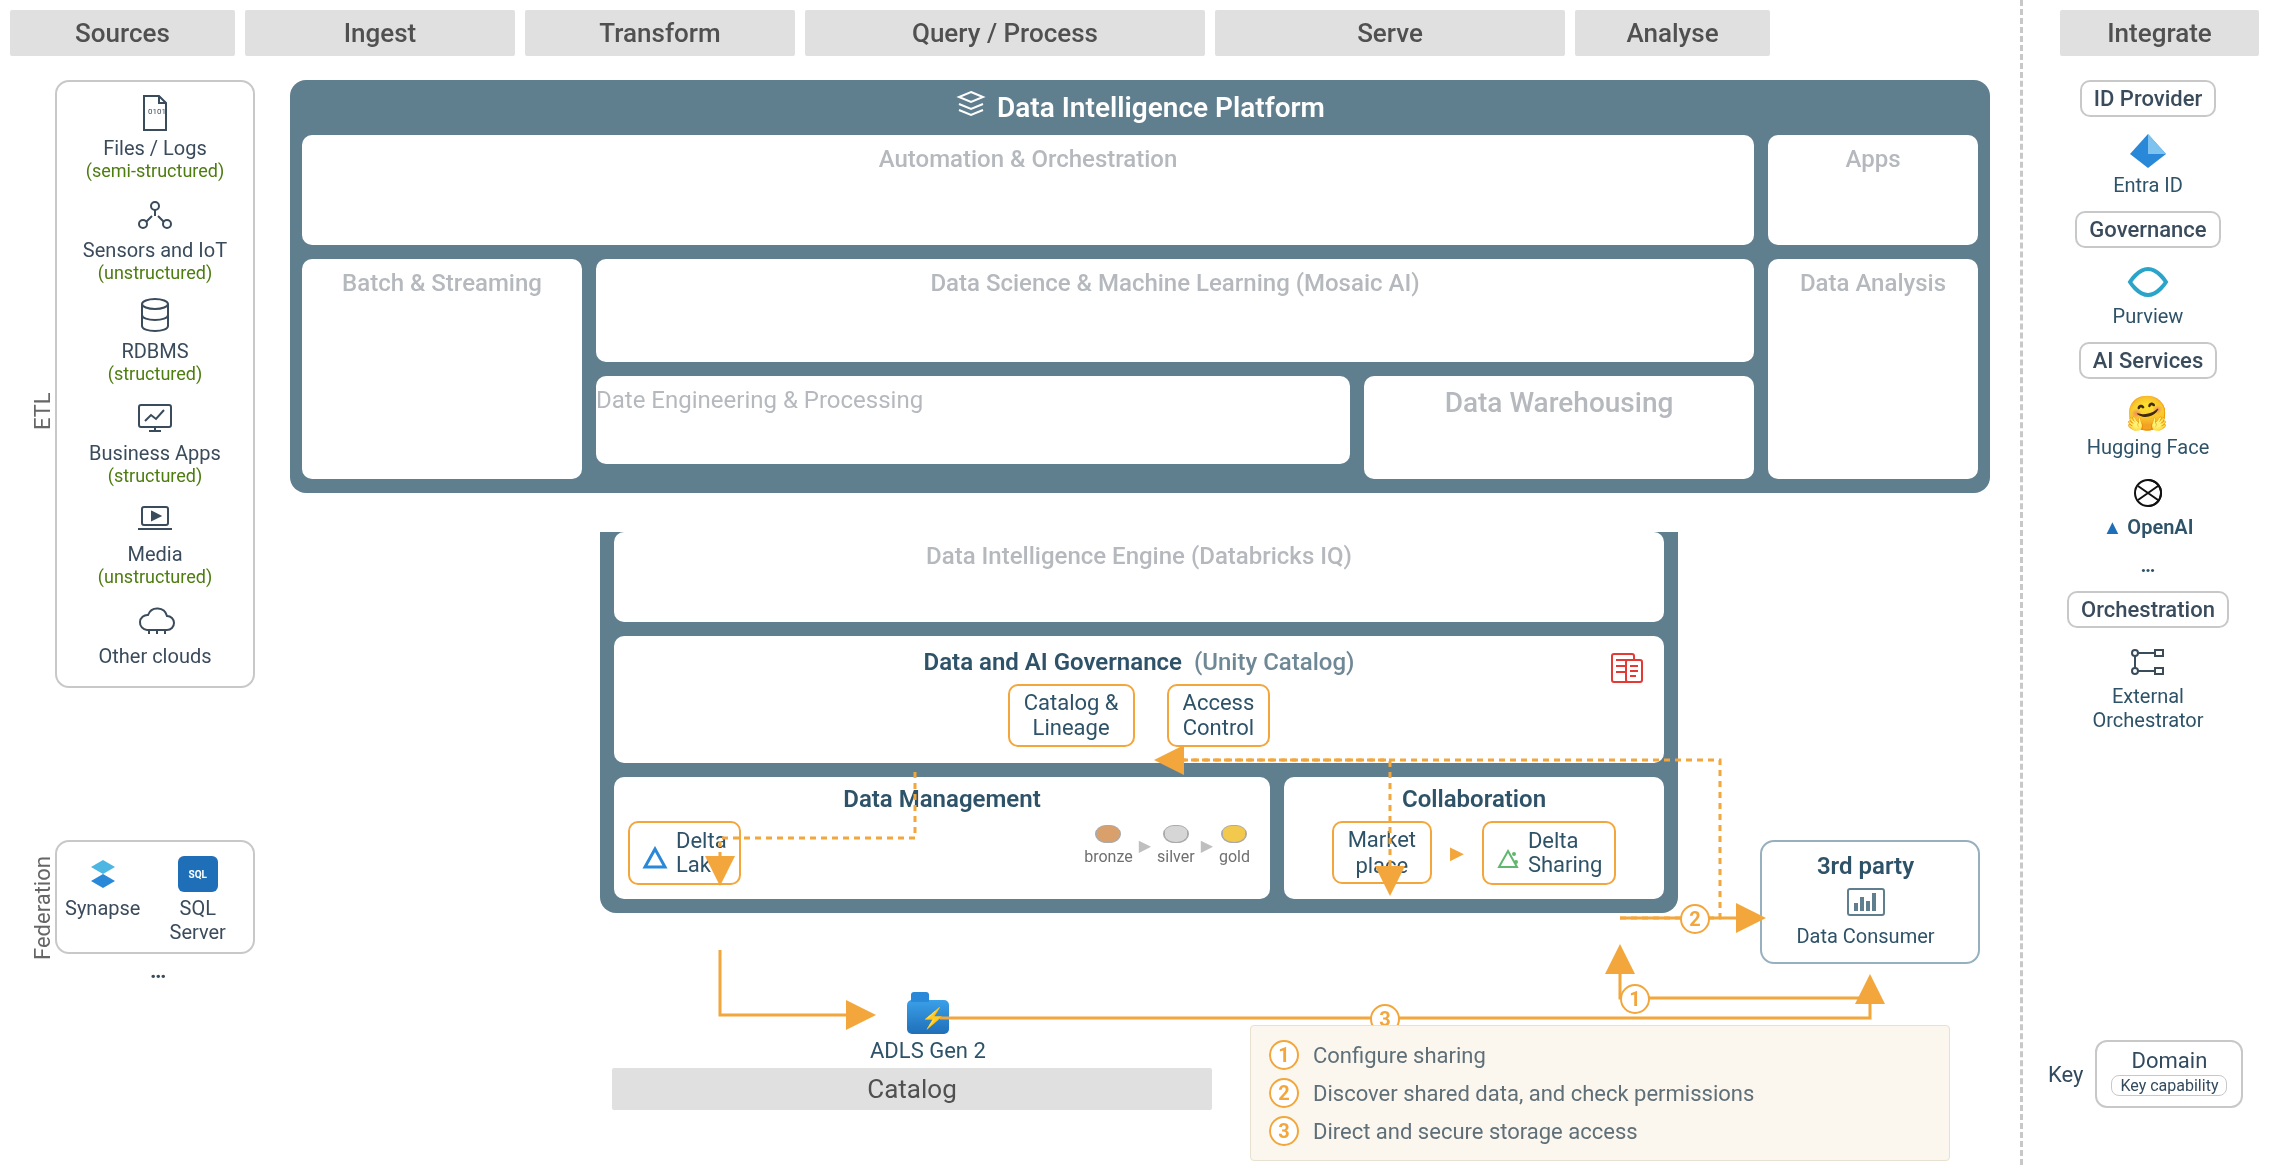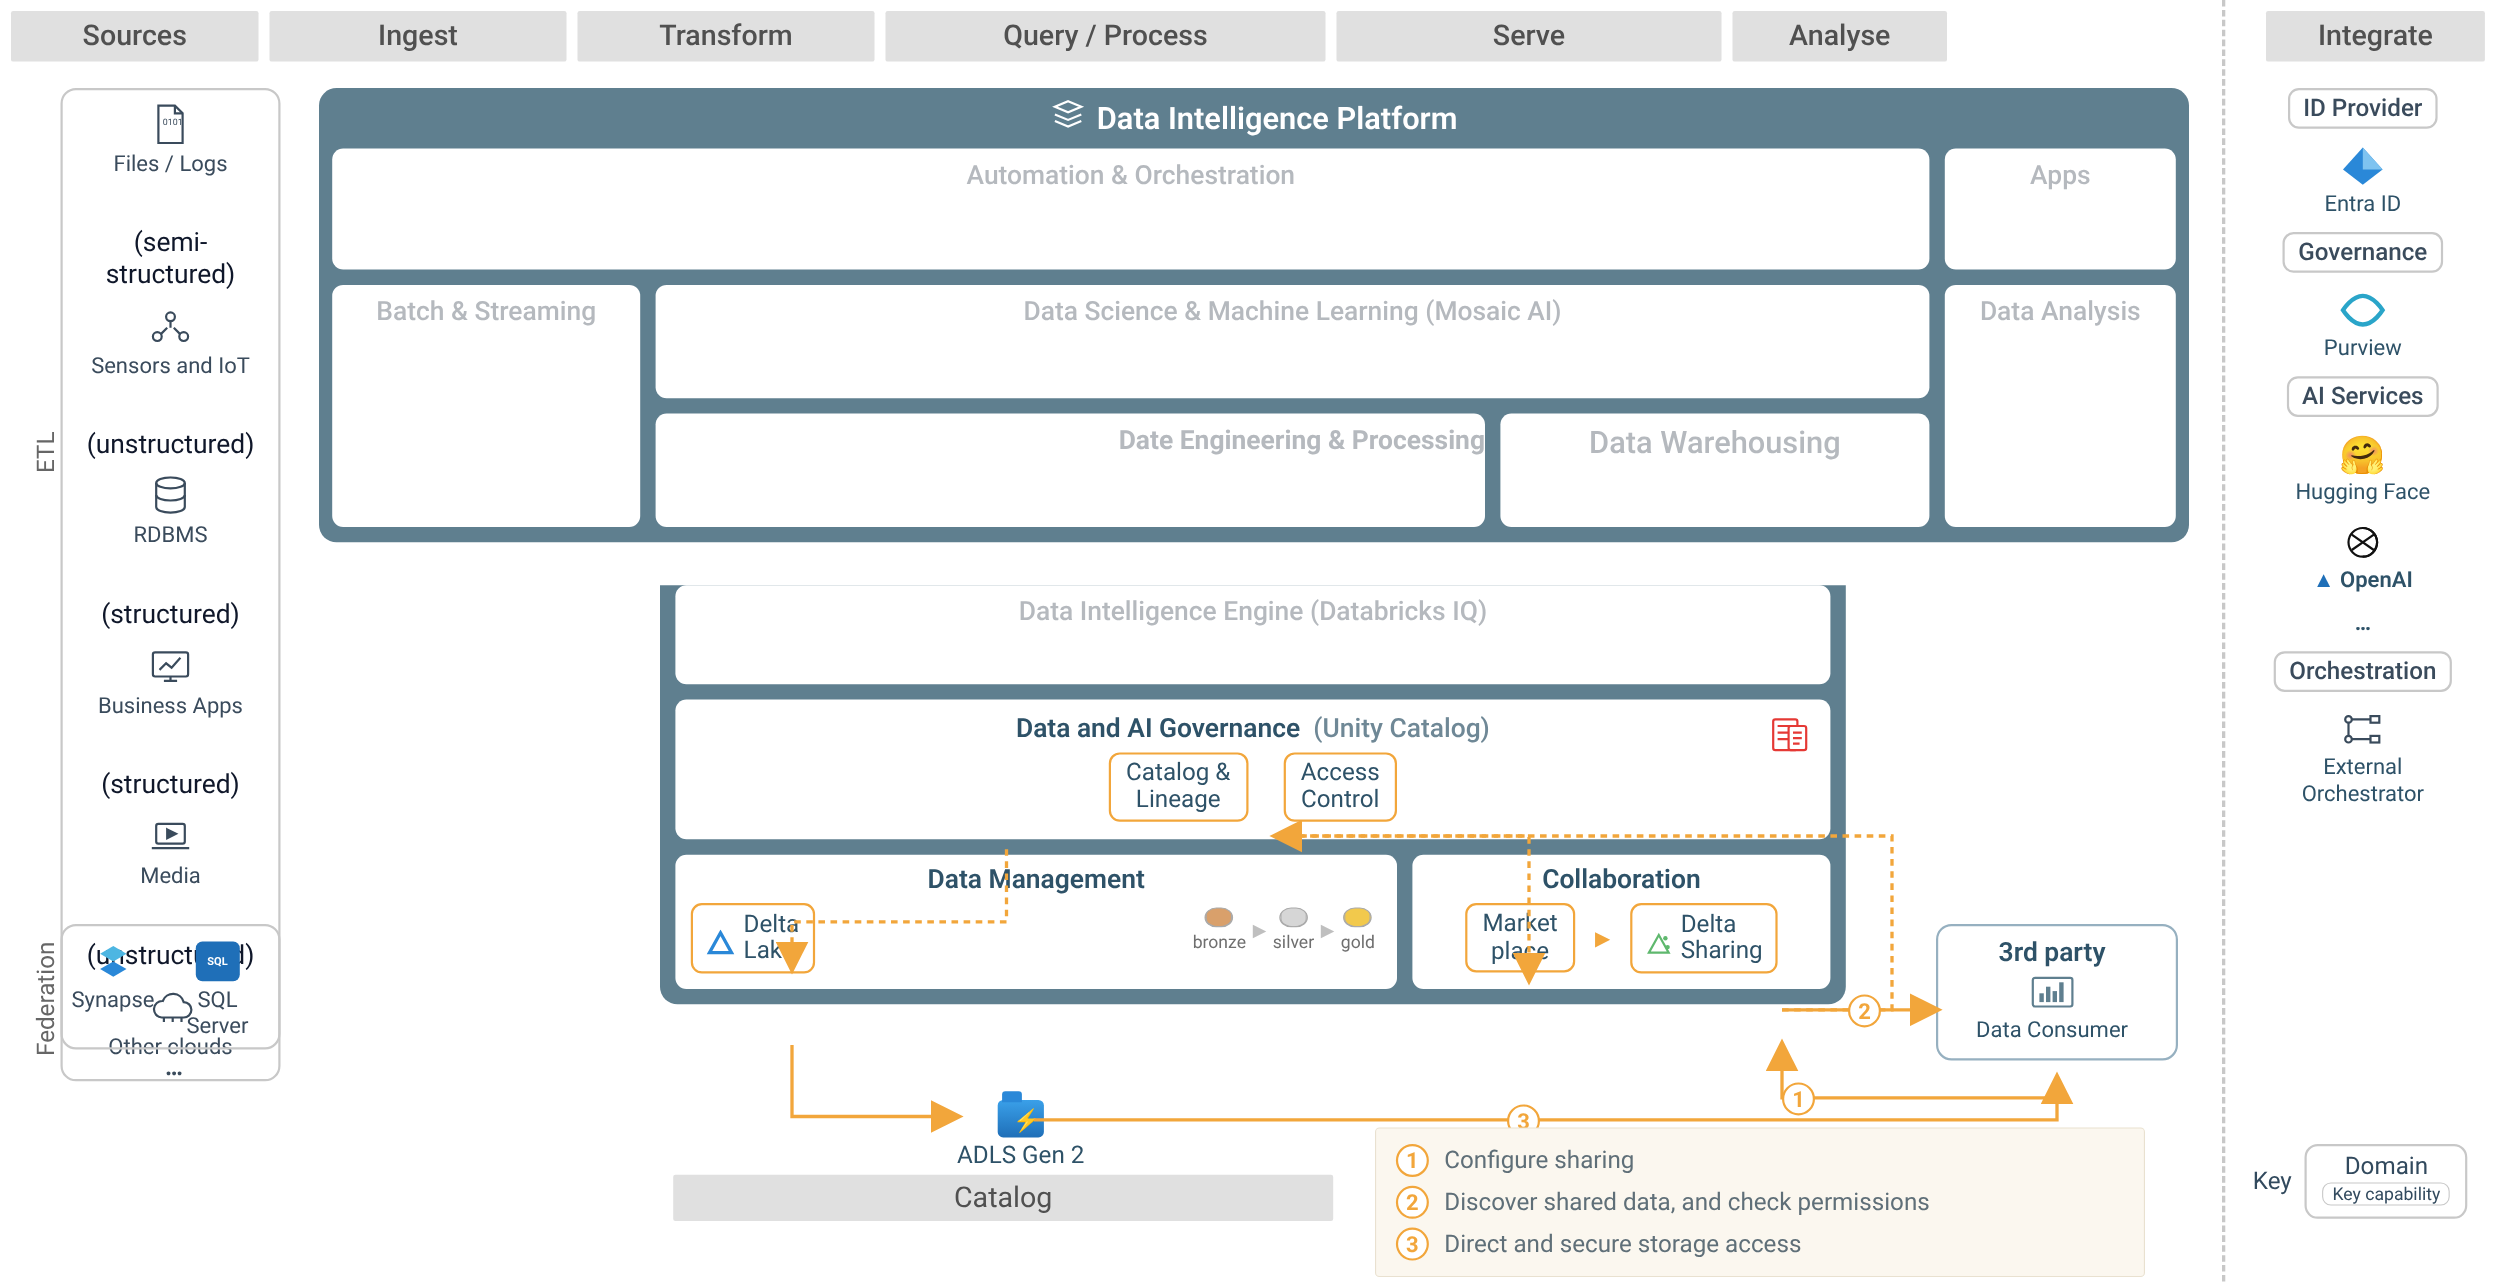--- a/index.html
+++ b/index.html
@@ -52,21 +52,21 @@
     width: 200px;
     border: 2px solid #c8c8c8;
     border-radius: 14px;
     padding: 12px 8px 18px 8px;
     display: flex;
     flex-direction: column;
     gap: 14px;
     align-items: center;
   }
   .src-item { text-align: center; font-size: 20px; color: #3a4b5c; line-height: 1.2; }
-  .src-item .sub { color: #0f172a; font-size: 24px; margin-top: 46px; }
+  .src-item .sub { color: #4d7c0f; font-size: 18px; }
   .src-icon { width: 44px; height: 38px; display:flex; align-items:center; justify-content:center; margin: 0 auto 4px auto; color:#3a4b5c; }
   .fed-box {
     position: absolute;
     left: 55px;
     top: 840px;
     width: 200px;
     border: 2px solid #c8c8c8;
     border-radius: 14px;
     padding: 14px 8px 8px 8px;
     display: flex;
@@ -110,21 +110,21 @@
     justify-content:center;
     padding-top:10px;
   }
   .row1-auto { flex: 1; height: 110px; }
   .row1-apps { flex: 0 0 210px; height: 110px; }
   .row2-batch { flex: 0 0 280px; height: 220px; }
   .row2-ds    { flex: 1; display:flex; flex-direction:column; gap:14px; }
   .row2-ds .ds-top { height:103px; background:#fff; border-radius:10px; color:#b5b9be; text-align:center; font-size:24px; font-weight:500; padding-top:10px;}
   .row2-ds .ds-bot { flex:1; display:flex; gap:14px; }
   .row2-analysis { flex: 0 0 210px; height: 220px; }
-  .tile-eng { flex:1; height:103px; background:#fff; border-radius:10px; color:#b5b9be; text-align:right; font-size:24px; font-weight:700; padding-top:10px;}
+  .tile-eng { flex:1; height:88px; background:#fff; border-radius:10px; color:#b5b9be; text-align:left; font-size:24px; font-weight:400; padding-top:10px;}
   .tile-wh  { flex:0 0 390px; height:103px; background:#fff; border-radius:10px; color:#b5b9be; text-align:center; font-size:28px; font-weight:500; padding-top:10px;}
   .narrow-stack {
     position:absolute;
     left: 600px;
     top: 532px;
     width: 1078px;
     background:#5f7f8f;
     border-radius:0 0 16px 16px;
     padding: 0 14px 14px 14px;
   }

